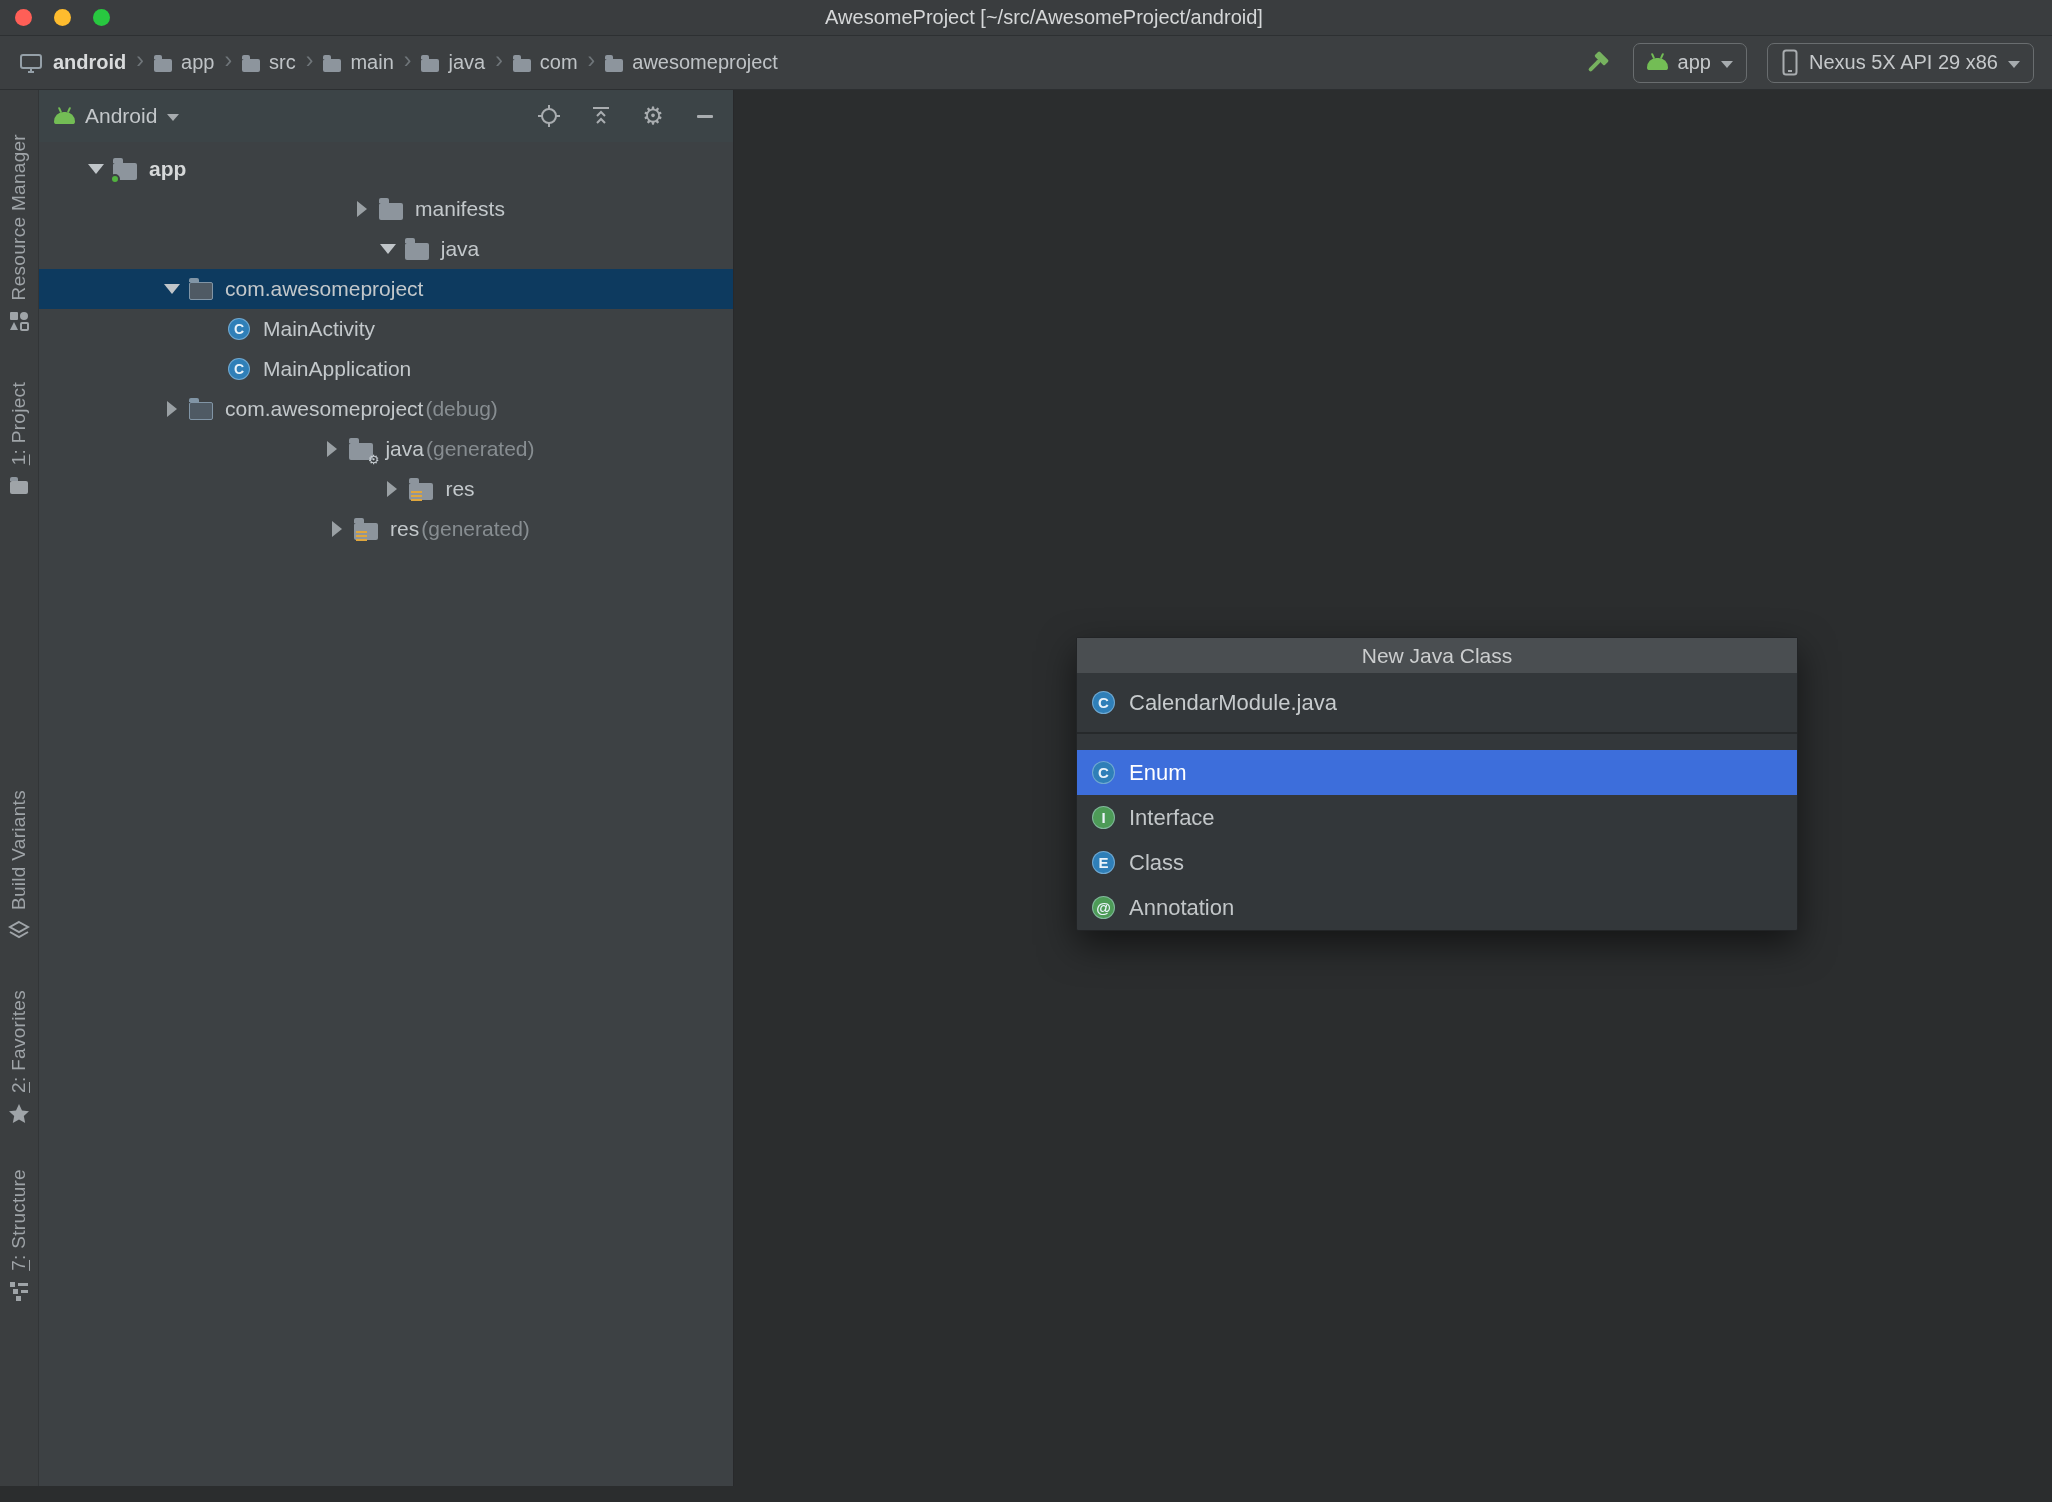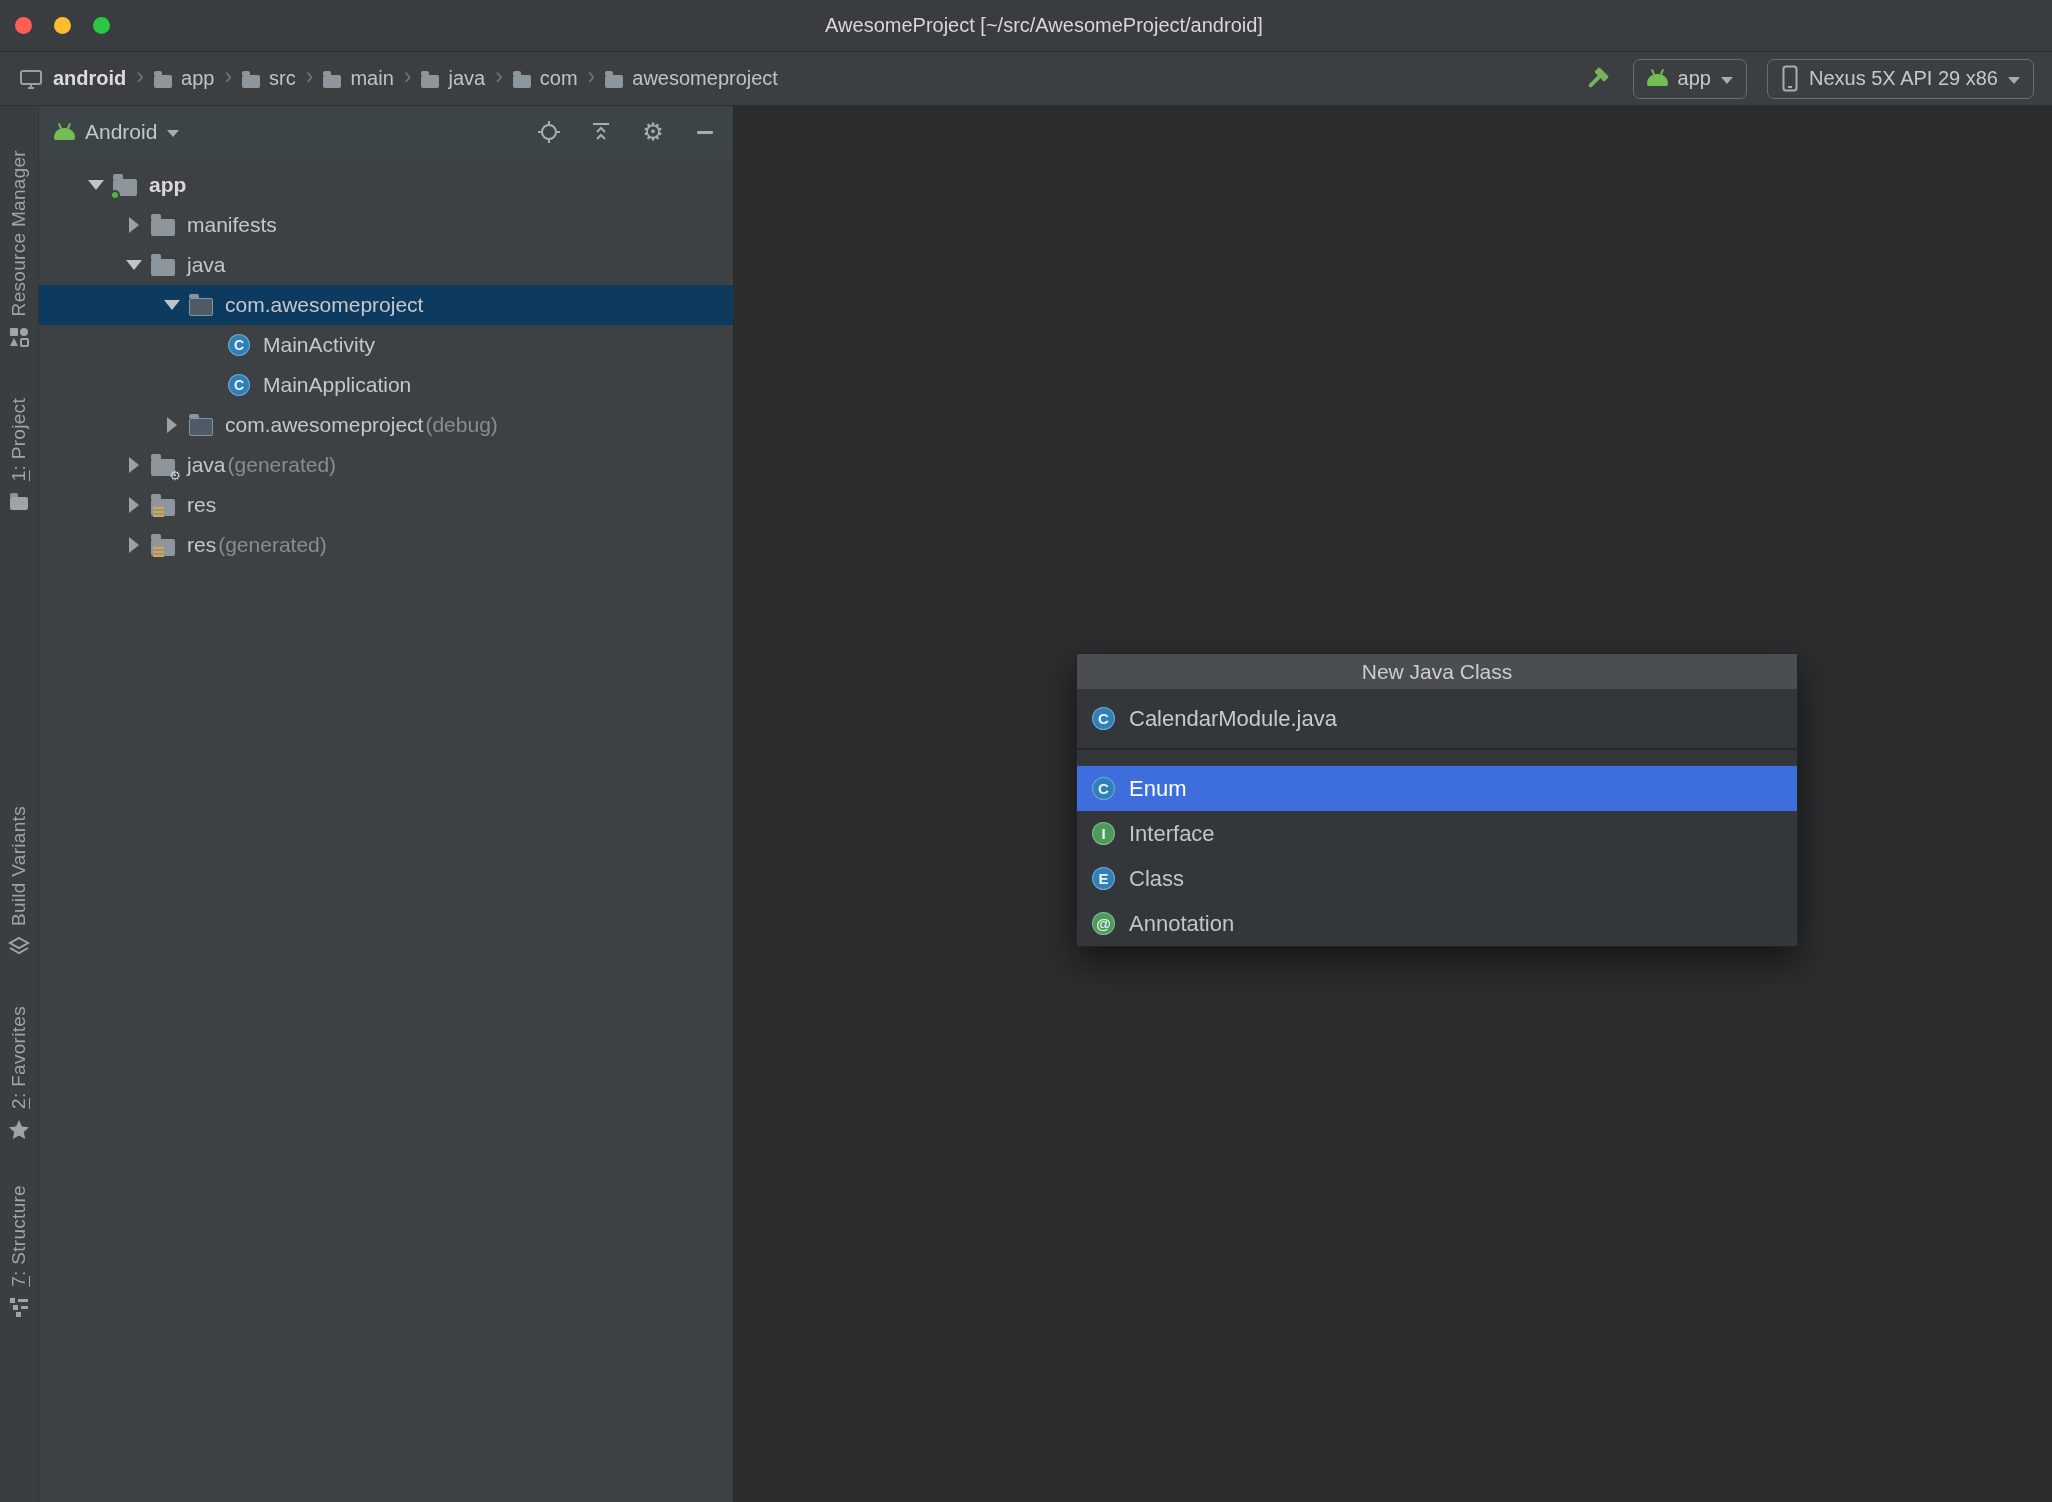--- a/index.html
+++ b/index.html
@@ -1,21 +1,21 @@
 <!DOCTYPE html>
 <html><head>
 <meta charset="utf-8">
 <style>
   * { box-sizing: border-box; }
   html,body { margin:0; padding:0; background:#2b2d2e; }
   body { font-family:"Liberation Sans","DejaVu Sans",sans-serif; }
   .window { position:relative; width:2052px; height:1502px; overflow:hidden; background:#2b2d2e; }
 
   
-  .titlebar { height:52px; background:#3a3d3f; border-bottom:1px solid #2d3032;
+  .titlebar { height:36px; background:#3a3d3f; border-bottom:1px solid #2d3032;
               display:flex; align-items:center; justify-content:center; position:relative;padding-left:36px; }
   .traffic { position:absolute; left:15px; top:0; height:100%; display:flex; align-items:center; gap:22px; }
   .dot { width:17px; height:17px; border-radius:50%; }
   .dot.red{ background:#ff5f57; } .dot.yellow{ background:#febc2e; } .dot.green{ background:#28c840; }
   .title { font-size:20px; color:#d5d7d8; }
 
   
   .navbar { height:54px; background:#3c3f41; border-bottom:1px solid #2c2f31;
             display:flex; align-items:center; padding:0 18px; }
   .breadcrumbs { display:flex; align-items:center; gap:4px; flex:1; min-width:0; }
@@ -58,21 +58,21 @@
   .panel-header { height:52px; background:#3c4447; display:flex; align-items:center; padding:0 15px; gap:10px; flex:none; }
   .panel-title { font-size:21px; color:#c3c7ca; }
   .header-icons { margin-left:auto; display:flex; align-items:center; gap:26px; }
   .hicon { display:flex; align-items:center; justify-content:center; width:26px; height:26px; }
   .gear-glyph { font-size:24px; color:#a9adb0; line-height:1; }
   .minus-bar { width:16px; height:3px; background:#a9adb0; border-radius:1px; }
 
   .tree { padding-top:7px; }
   .trow { height:40px; display:flex; align-items:center; font-size:21px; color:#c3c8cb; white-space:nowrap; }
   .trow.selected { background:#0d3a5f; }
-  .d0{ padding-left:44px; } .d1{ padding-left:82px; } .d2{ padding-left:120px; } .d3{ padding-left:158px; }
+  .d0{ padding-left:44px; } .d1{ padding-left:82px;justify-content:center; } .d2{ padding-left:120px; } .d3{ padding-left:158px; }
   .arr { width:26px; display:flex; align-items:center; justify-content:center; flex:none; }
   .arr.exp i { display:block; width:0; height:0; border-left:8px solid transparent; border-right:8px solid transparent; border-top:10px solid #c0c5c9; }
   .arr.col i { display:block; width:0; height:0; border-top:8px solid transparent; border-bottom:8px solid transparent; border-left:10px solid #9aa0a4; }
   .ticon { width:32px; display:flex; justify-content:center; margin-right:8px; flex:none; position:relative; }
   .tlabel { }
   .trow .bold { font-weight:bold; color:#d6d8d9; }
   .tsuffix { color:#878d91; margin-left:2px; }
 
   .badge { width:22px; height:22px; border-radius:50%; display:flex; align-items:center; justify-content:center;
            font-weight:bold; font-size:14px; color:#eaf3fa; border:1px solid rgba(190,220,240,.45); flex:none; }

